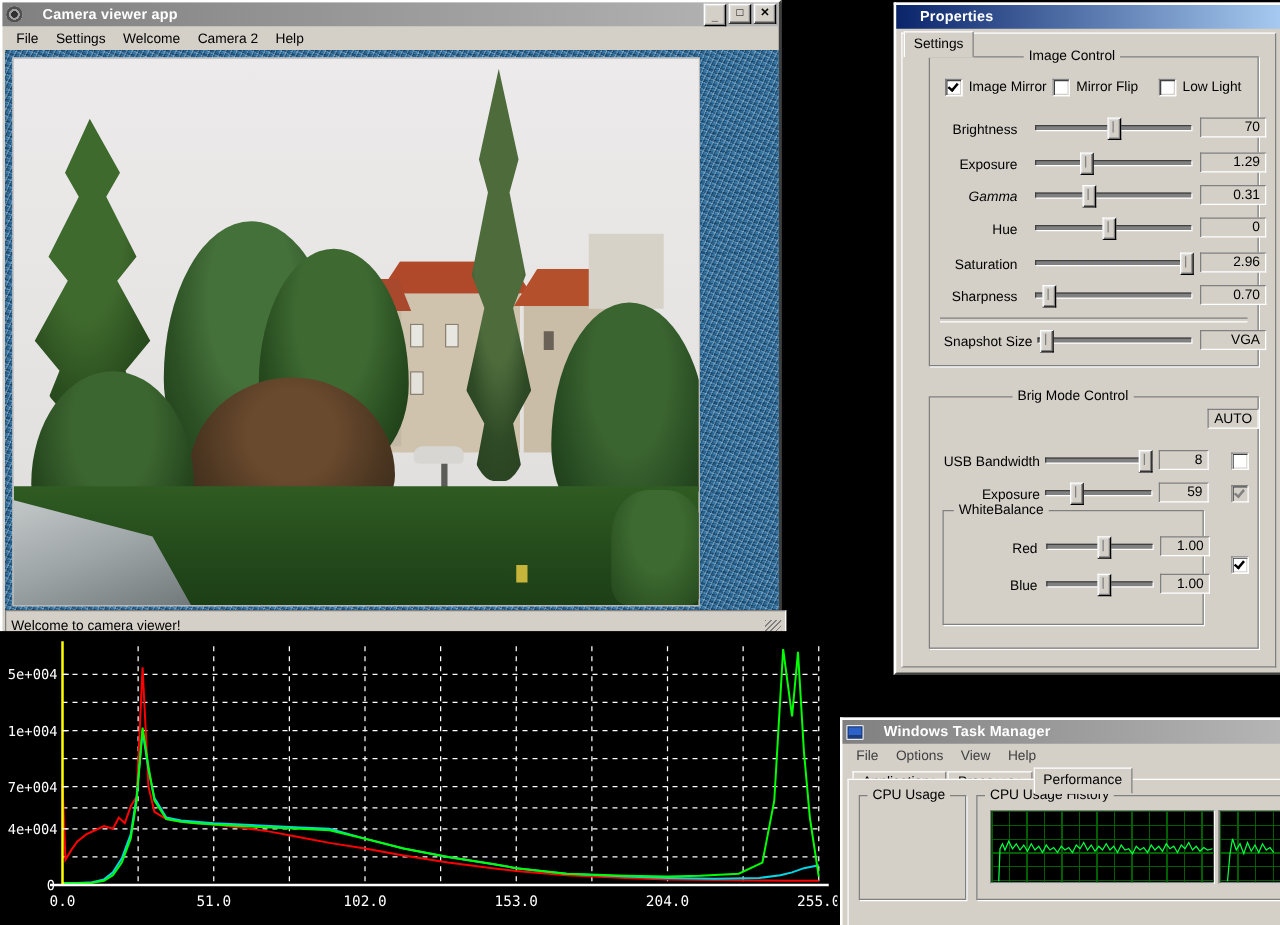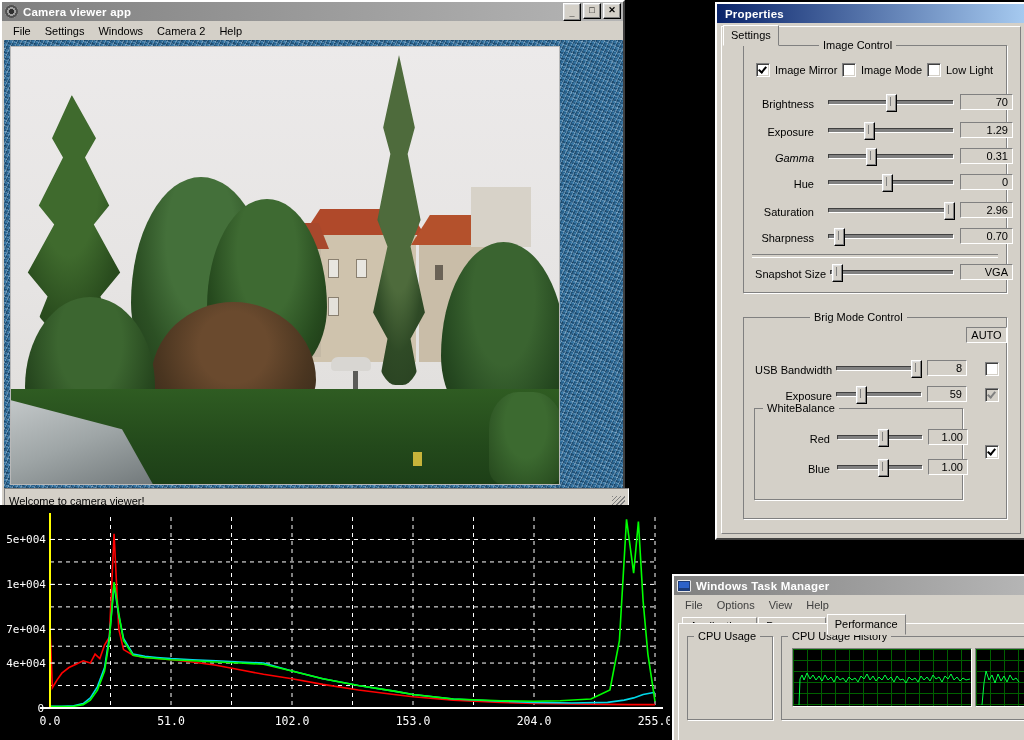--- a/index.html
+++ b/index.html
@@ -10,21 +10,21 @@
     font-size:11px;color:#000;
     -webkit-font-smoothing:none;
   }
   
   .win{position:absolute;background:#d4d0c8;box-sizing:border-box;}
   .win-outer{border:2px solid;border-color:#fff #404040 #404040 #fff;}
   .titlebar{height:19px;display:flex;align-items:center;padding:0 2px 0 3px;
             color:#fff;font-weight:bold;font-size:11.5px;letter-spacing:.2px;}
   .titlebar.active{background:linear-gradient(to right,#0a246a,#a6caf0);}
   .titlebar.inactive{background:linear-gradient(to right,#808080,#b5b5b5);}
-  .title-text{flex:1;white-space:nowrap;overflow:hidden;padding-left:5px;}
+  .title-text{flex:1;white-space:nowrap;overflow:hidden;padding-left:5px;margin-left:11px;}
   .tb-btns{display:flex;gap:2px;}
   .tb-btn{width:16px;height:14px;background:#d4d0c8;
           border:1px solid;border-color:#fff #000 #000 #fff;
           display:flex;align-items:center;justify-content:center;
           font-size:9px;font-weight:bold;color:#000;font-family:"Liberation Sans",sans-serif;
           line-height:1;box-shadow:inset -1px -1px 0 #808080, inset 1px 1px 0 #dfdfdf;}
   .menubar{display:flex;height:17px;align-items:center;padding-left:4px;gap:0;font-size:11px;}
   .menubar > div{padding:1px 7px;color:#000;}
   .menubar.gray > div{color:#404040;}
 
@@ -112,21 +112,21 @@
     <span class="tb-btns">
       <span class="tb-btn" style="align-items:flex-end;padding-bottom:2px;">_</span>
       <span class="tb-btn">□</span>
       <span class="tb-btn">✕</span>
     </span>
   </div>
 
   <div class="menubar" style="margin-top:1px;">
     <div>File</div>
     <div>Settings</div>
-    <div>Windows</div>
+    <div>Welcome</div>
     <div>Camera 2</div>
     <div>Help</div>
   </div>
 
   <div class="cam-client">
     <div class="cam-texture"></div>
 
     <div class="photo">
       <div class="sky"></div>
 
@@ -199,21 +199,21 @@
 
     <div class="groupbox" style="left:21px;top:18px;width:262px;height:246px;">
       <span class="gb-title" style="left:75px;">Image Control</span>
 
       <div class="row" style="left:12px;top:17px;">
         <span class="chk on"></span>
         <span style="margin-left:5px;">Image Mirror</span>
       </div>
       <div class="row" style="left:98px;top:17px;">
         <span class="chk"></span>
-        <span style="margin-left:5px;">Image Mode</span>
+        <span style="margin-left:5px;">Mirror Flip</span>
       </div>
       <div class="row" style="left:183px;top:17px;">
         <span class="chk"></span>
         <span style="margin-left:5px;">Low Light</span>
       </div>
 
       <div class="lab" style="position:absolute;left:0px;top:52px;width:70px;">Brightness</div>
       <div class="slider" style="left:84px;top:48px;width:125px;position:absolute;">
         <div class="track"></div>
         <div class="thumb" style="left:46%;"></div>

